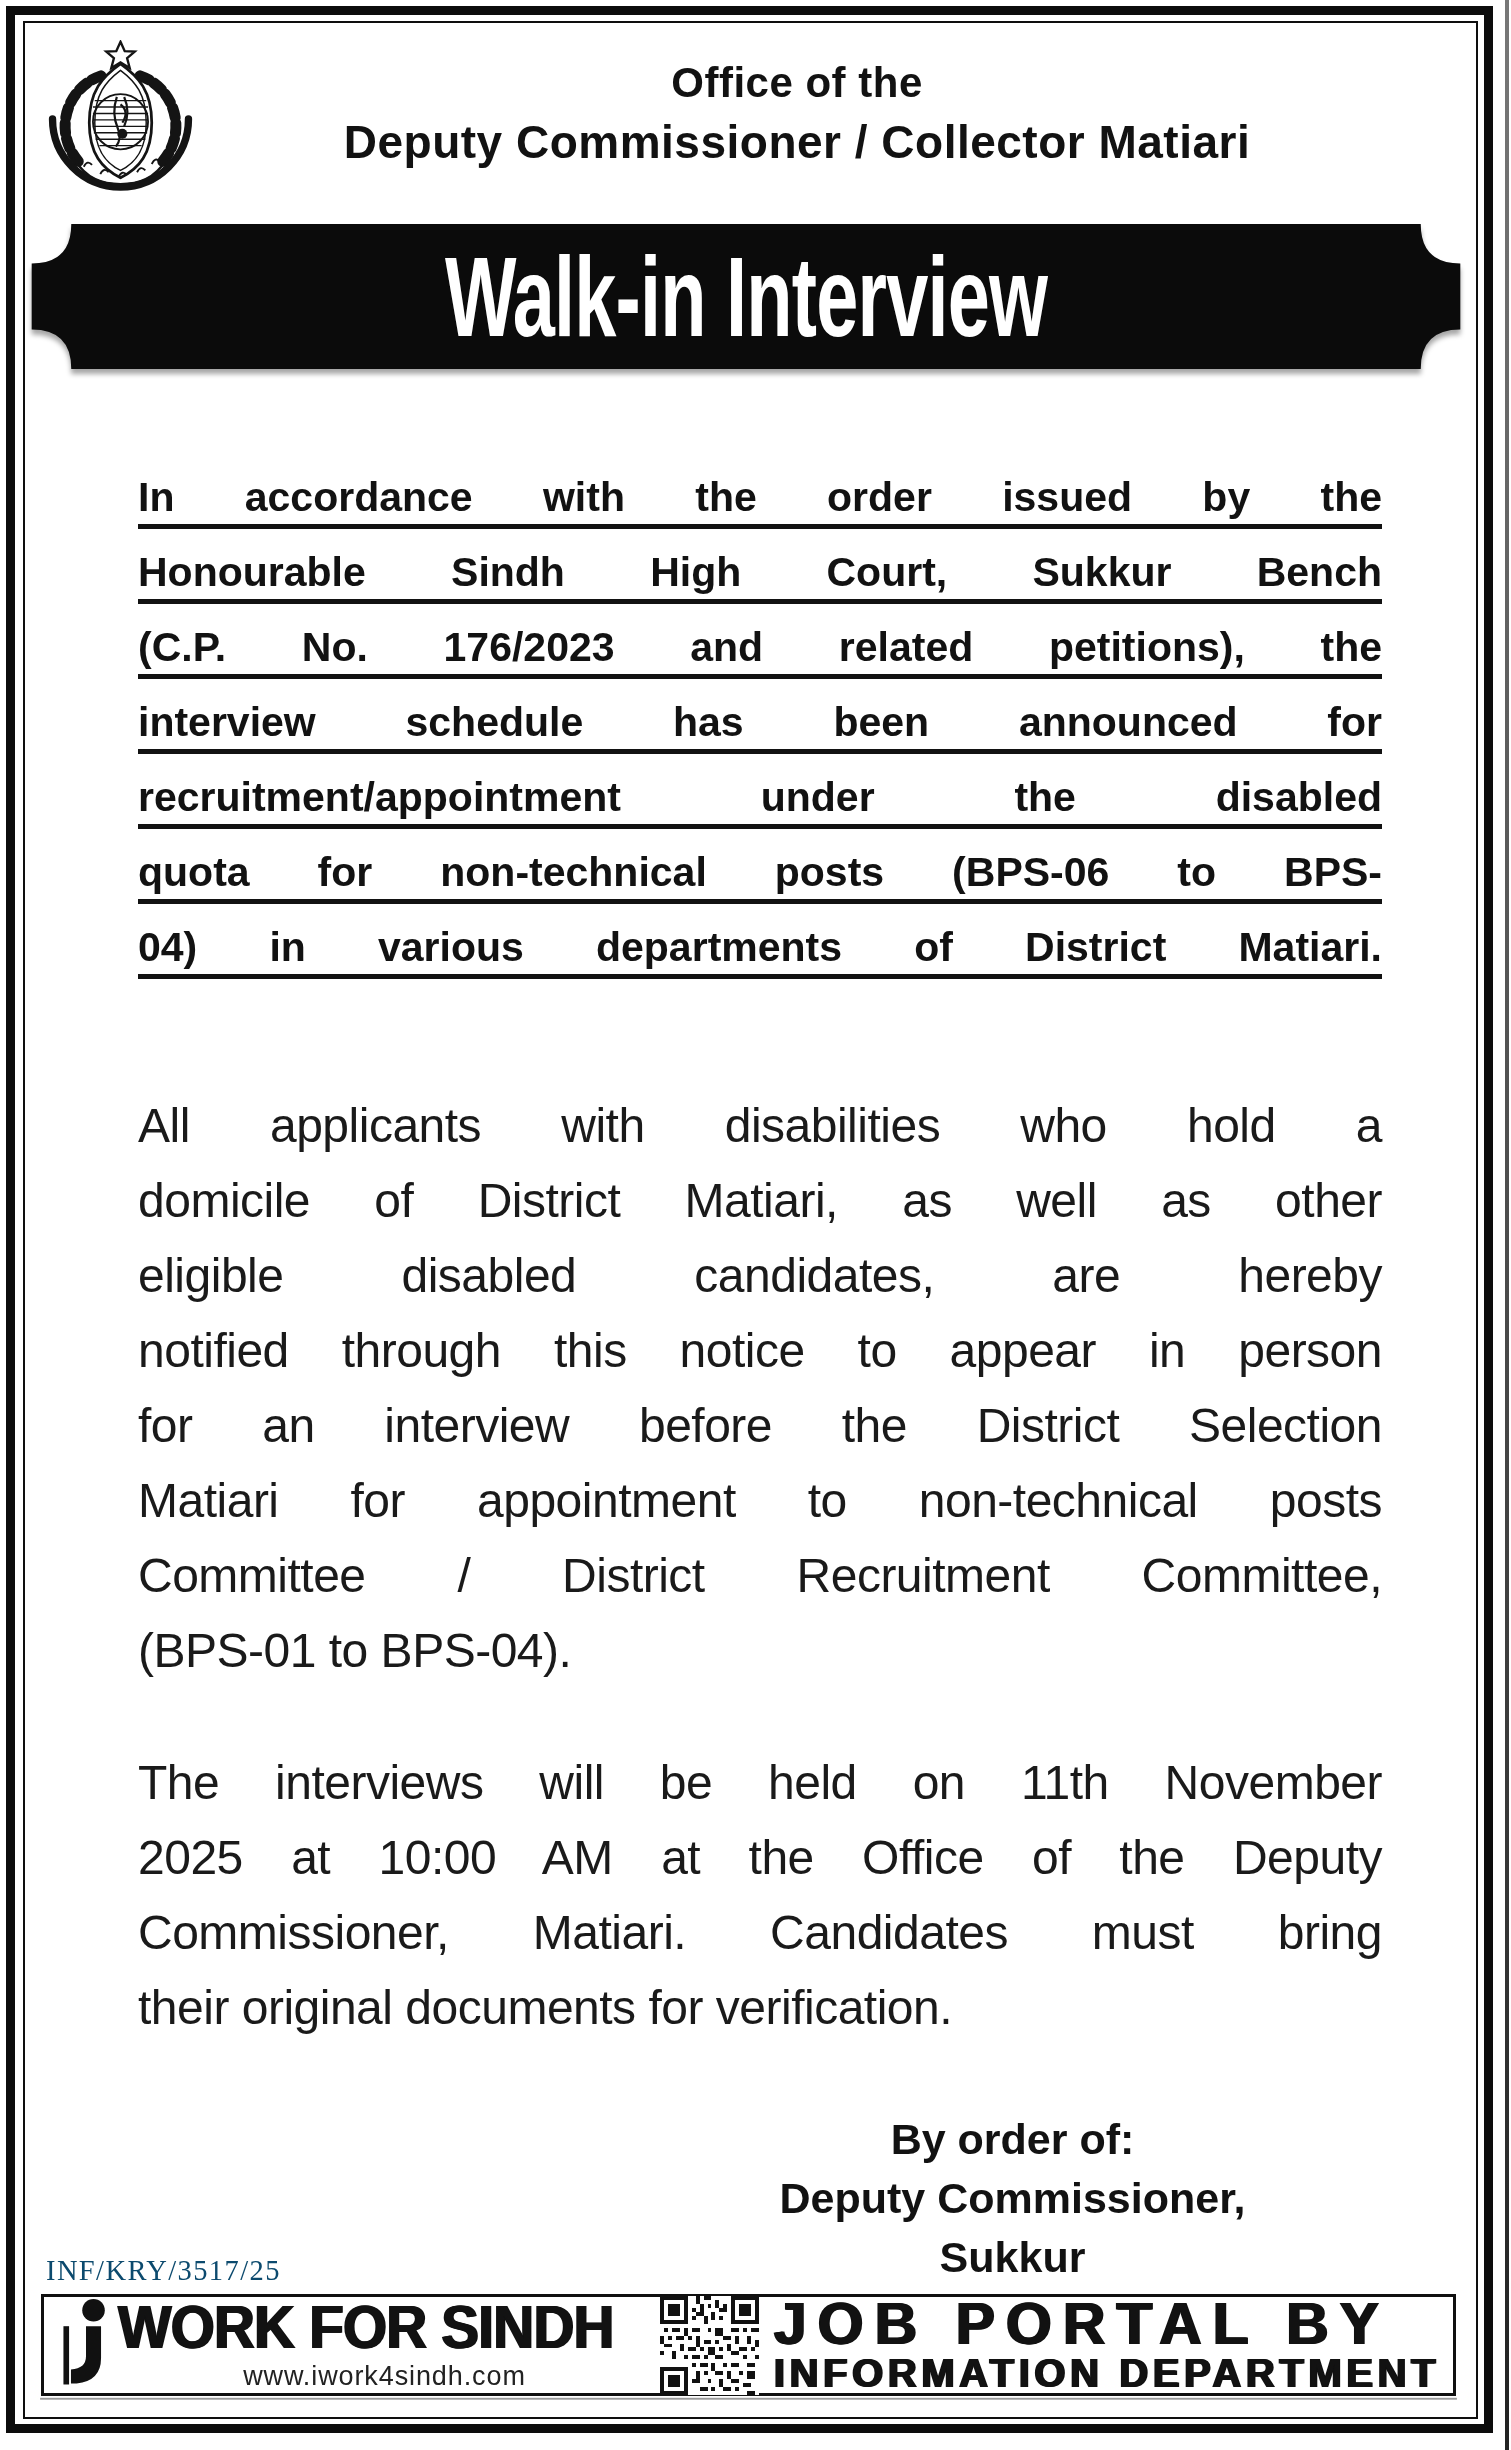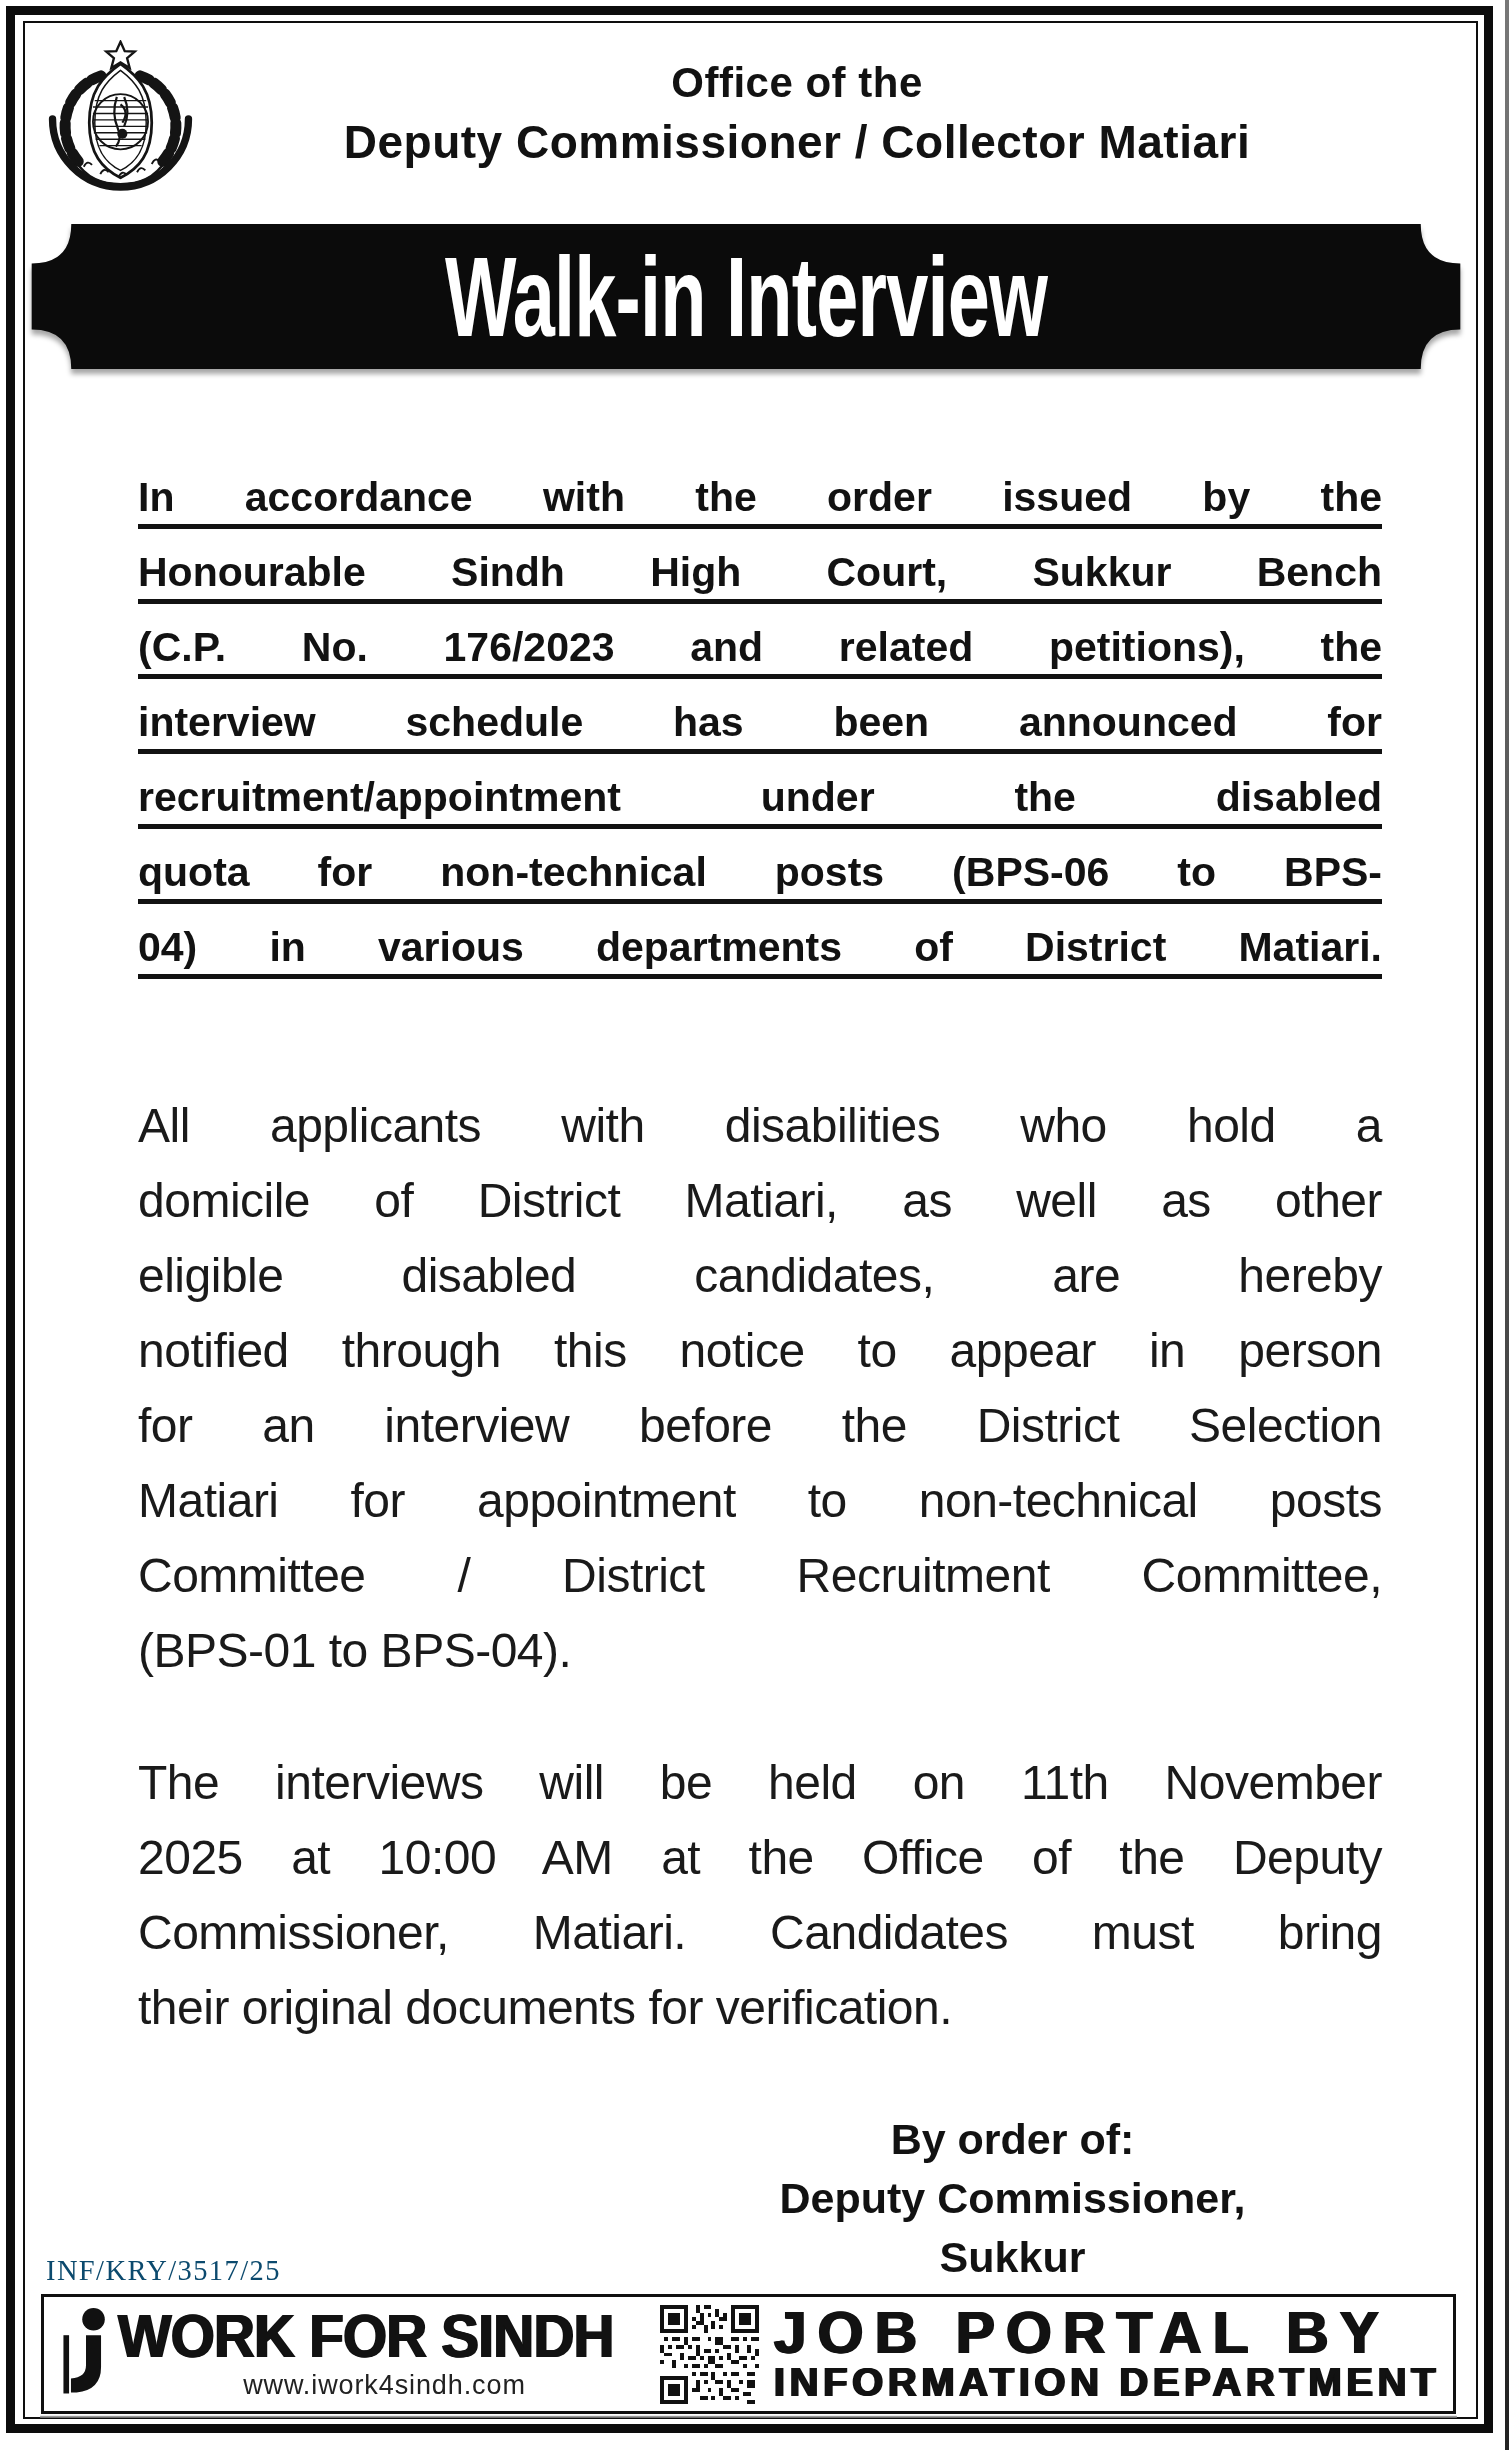--- a/index.html
+++ b/index.html
@@ -49,21 +49,21 @@
 
   
   .signature { position:absolute; left:663px; top:2110px; width:699px; text-align:center;
                font-size:43px; font-weight:700; line-height:59px; }
 
   
   .refno { position:absolute; left:46px; top:2255px;
            font-family:"Liberation Serif", serif; font-size:28.5px; letter-spacing:1.4px; color:#0c4a6e; }
 
   
-  .footer-box { position:absolute; left:41px; top:2294px; width:1415px; height:120px;
+  .footer-box { position:absolute; left:41px; top:2294px; width:1415px; height:102px;
                 border:3.7px solid #101010; box-sizing:border-box; background:#fff;
                 display:flex; align-items:center; box-shadow:0 0 0 1.8px #fff, 0 2.8px 0 0.9px #9a9a9a; }
   .heavy { text-shadow:1.1px 0 0 #111, -1.1px 0 0 #111; }
   .brand { display:flex; align-items:center; padding-left:16.6px; flex:none; }
   .person { width:50px; height:94px; flex:none; }
   .brand-col { margin-left:7.4px; }
   .brand-name { font-size:61px; font-weight:700; line-height:59px; letter-spacing:-0.9px;
                 transform:scaleX(0.93); transform-origin:left center; white-space:nowrap; }
   .brand-url { font-size:27px; font-weight:400; text-align:center; margin-top:4px; letter-spacing:0.9px; color:#222; }
   .qr { width:99px; height:99px; flex:none; margin-left:9.2px; }

